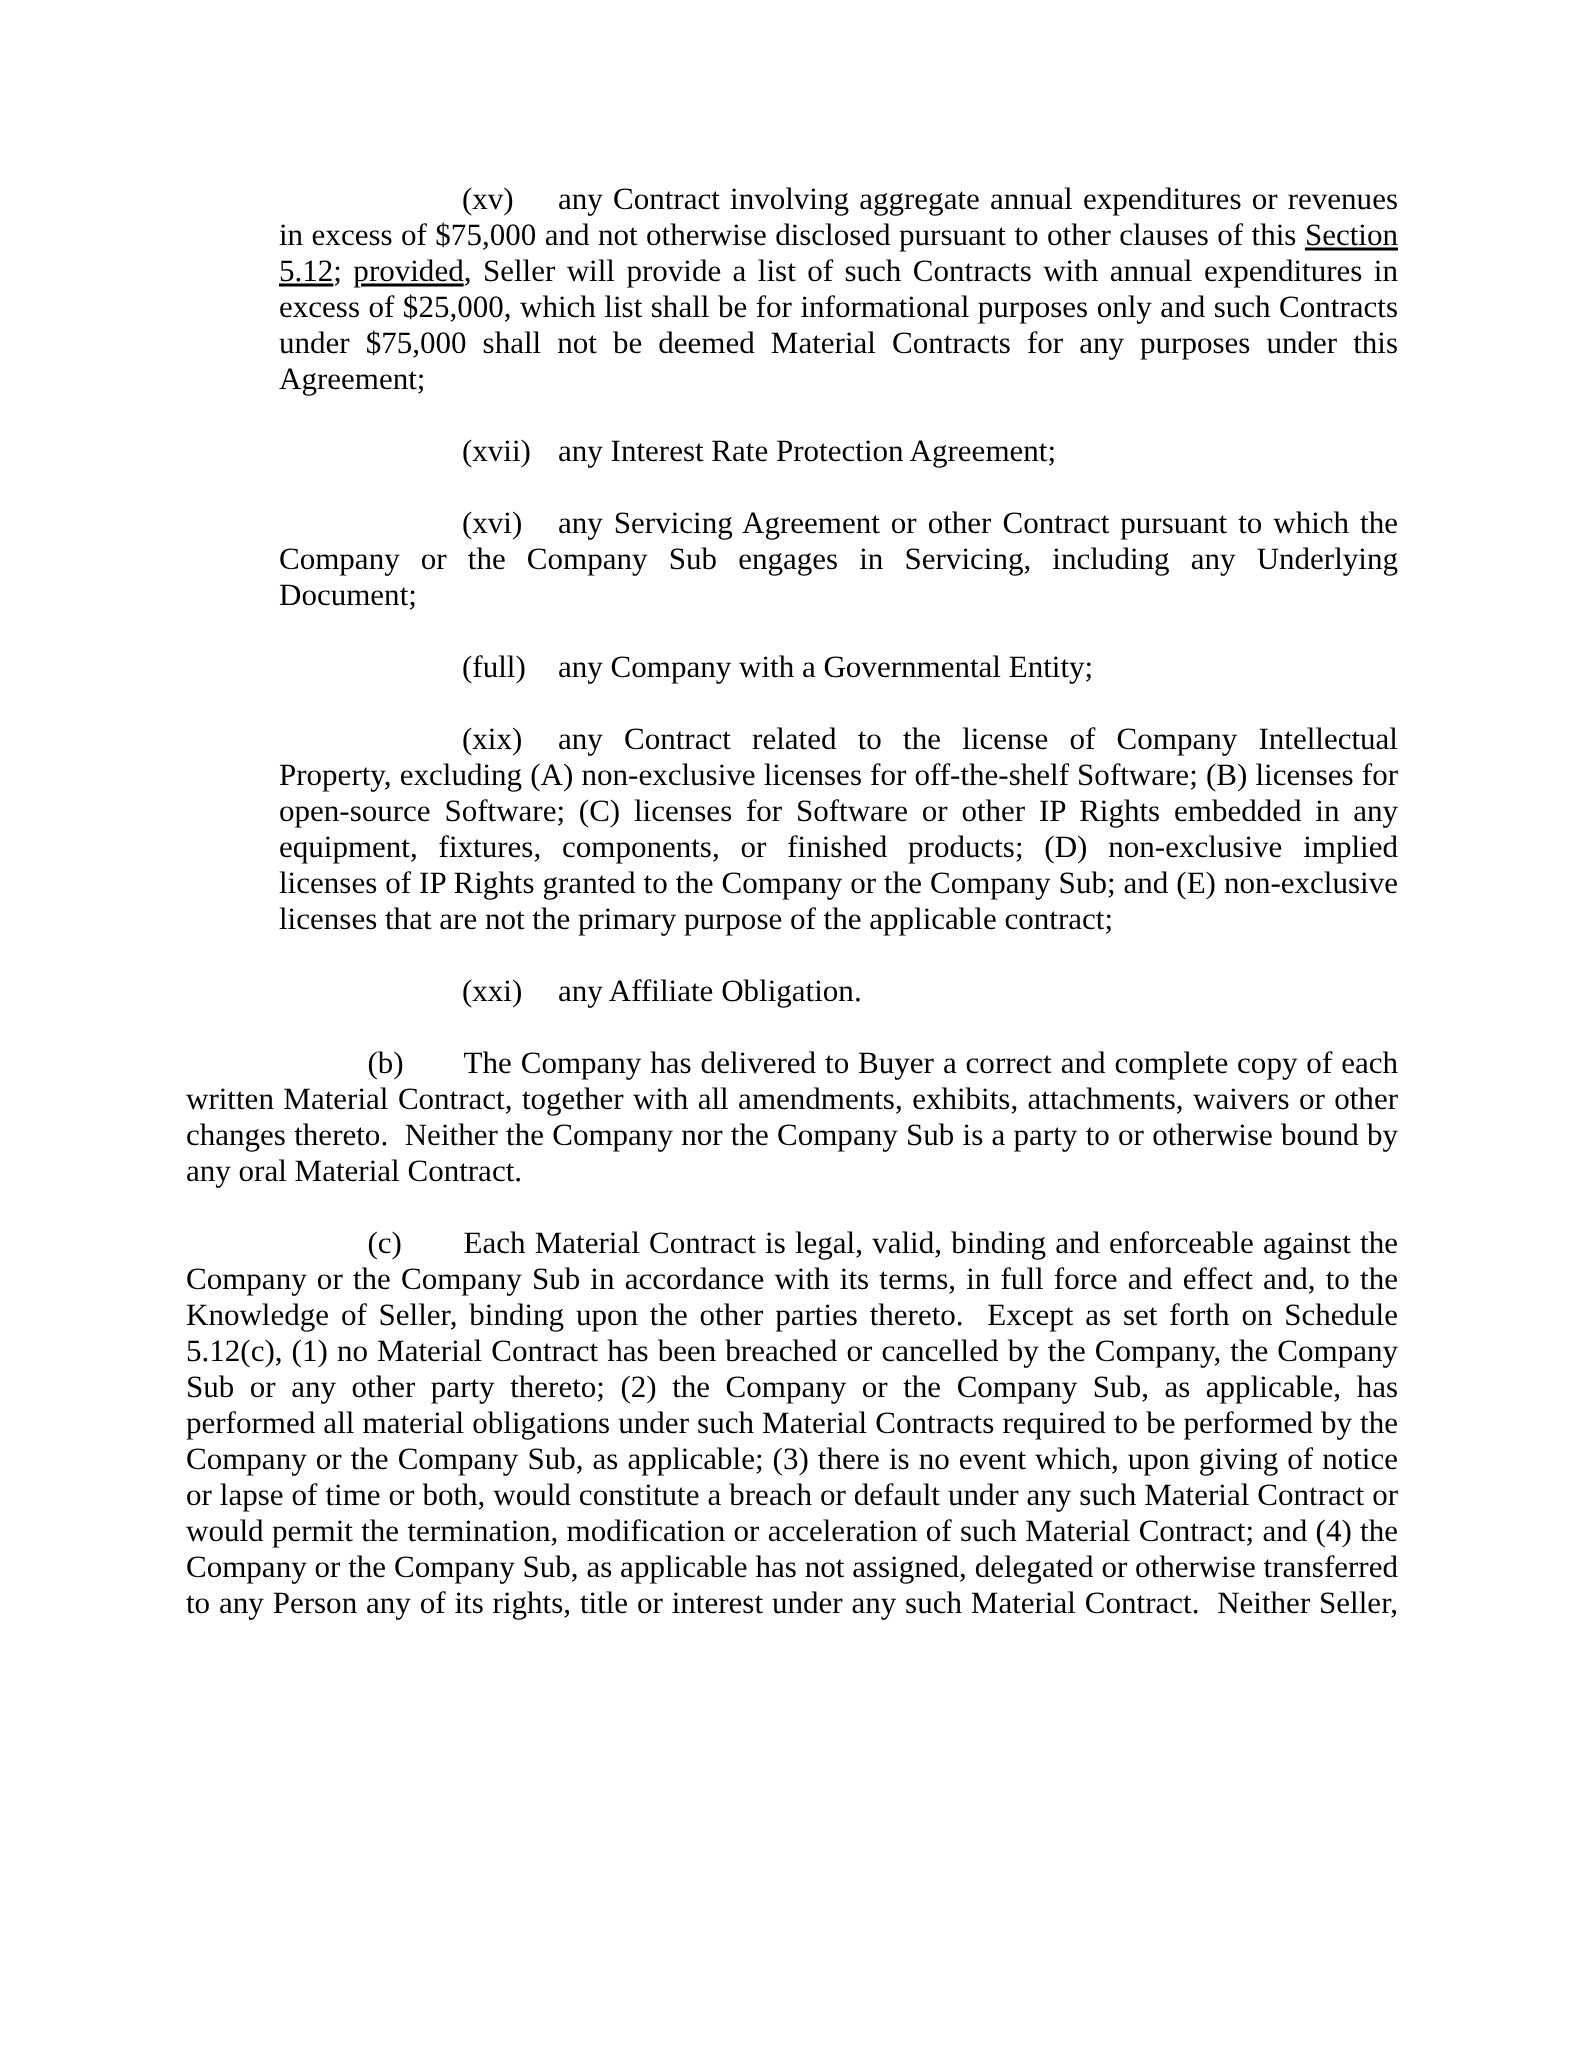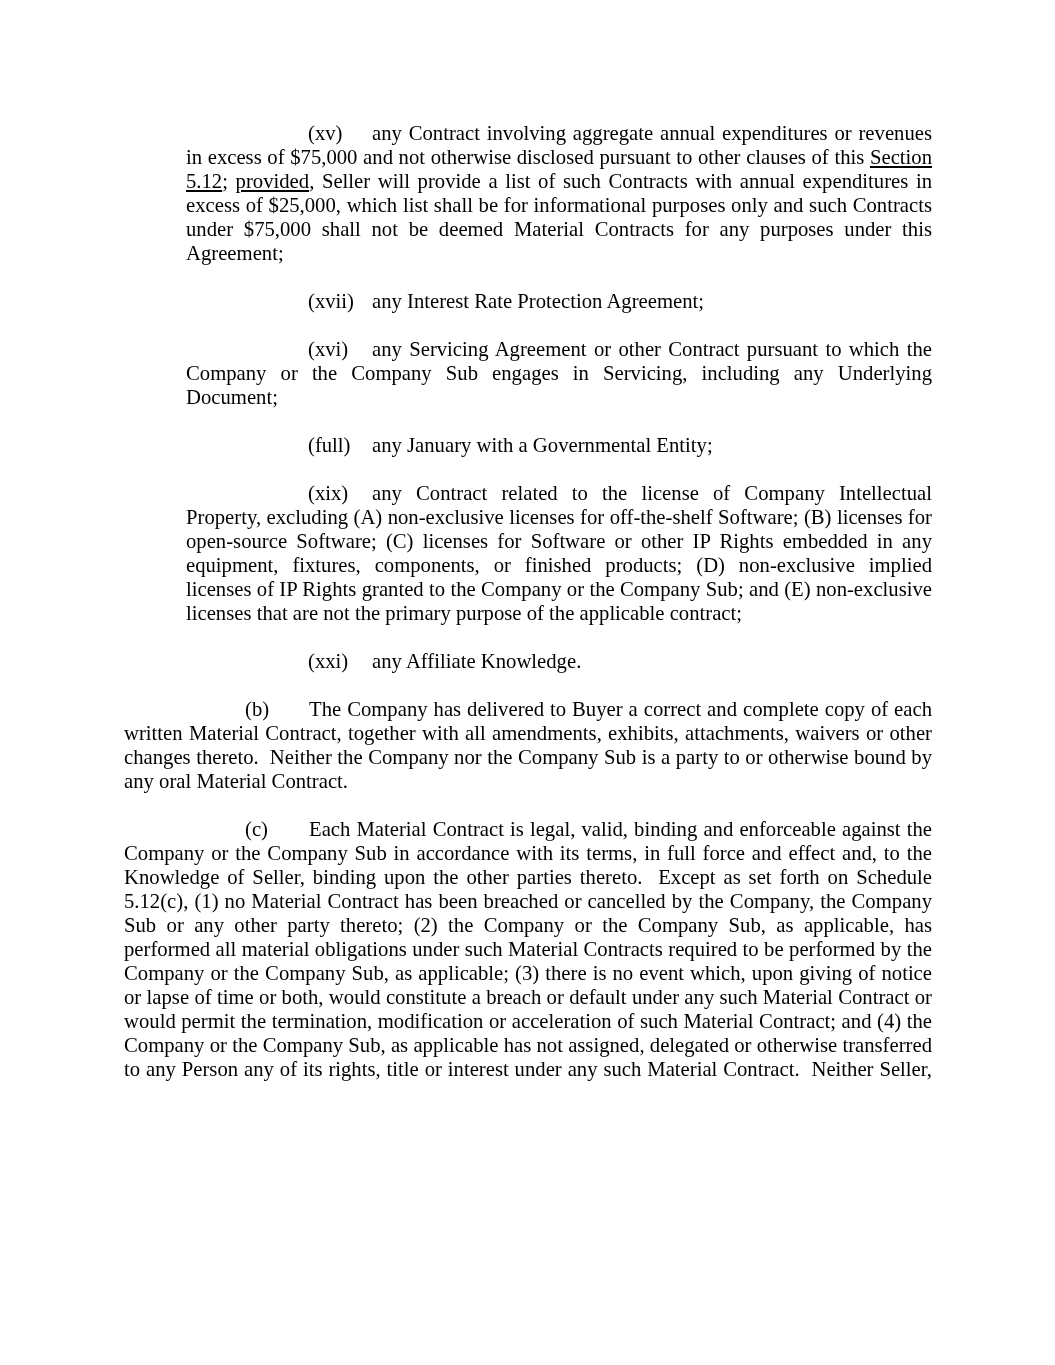--- a/index.html
+++ b/index.html
@@ -55,26 +55,26 @@
 
 <div class="doc-page">
   <div class="content">
 
     <p class="clause"><span class="marker">(xv)</span><span>any Contract involving aggregate annual expenditures or revenues in excess of $75,000 and not otherwise disclosed pursuant to other clauses of this </span><span class="u">Section 5.12</span><span>; </span><span class="u">provided</span><span>, Seller will provide a list of such Contracts with annual expenditures in excess of $25,000, which list shall be for informational purposes only and such Contracts under $75,000 shall not be deemed Material Contracts for any purposes under this Agreement;</span></p>
 
     <p class="clause"><span class="marker">(xvii)</span><span>any Interest Rate Protection Agreement;</span></p>
 
     <p class="clause"><span class="marker">(xvi)</span><span>any Servicing Agreement or other Contract pursuant to which the Company or the Company Sub engages in Servicing, including any Underlying Document;</span></p>
 
-    <p class="clause"><span class="marker">(full)</span><span>any January with a Governmental Entity;</span></p>
+    <p class="clause"><span class="marker">(full)</span><span>any Company with a Governmental Entity;</span></p>
 
     <p class="clause"><span class="marker">(xix)</span><span>any Contract related to the license of Company Intellectual Property, excluding (A) non-exclusive licenses for off-the-shelf Software; (B) licenses for open-source Software; (C) licenses for Software or other IP Rights embedded in any equipment, fixtures, components, or finished products; (D) non-exclusive implied licenses of IP Rights granted to the Company or the Company Sub; and (E) non-exclusive licenses that are not the primary purpose of the applicable contract;</span></p>
 
 
-    <p class="clause"><span class="marker">(xxi)</span><span>any Affiliate Knowledge.</span></p>
+    <p class="clause"><span class="marker">(xxi)</span><span>any Affiliate Obligation.</span></p>
 
     <p class="para"><span class="marker">(b)</span><span>The Company has delivered to Buyer a correct and complete copy of each written Material Contract, together with all amendments, exhibits, attachments, waivers or other changes thereto.&nbsp; Neither the Company nor the Company Sub is a party to or otherwise bound by any oral Material Contract.</span></p>
 
     <p class="para"><span class="marker">(c)</span><span>Each Material Contract is legal, valid, binding and enforceable against the Company or the Company Sub in accordance with its terms, in full force and effect and, to the Knowledge of Seller, binding upon the other parties thereto.&nbsp; Except as set forth on Schedule 5.12(c), (1) no Material Contract has been breached or cancelled by the Company, the Company Sub or any other party thereto; (2) the Company or the Company Sub, as applicable, has performed all material obligations under such Material Contracts required to be performed by the Company or the Company Sub, as applicable; (3) there is no event which, upon giving of notice or lapse of time or both, would constitute a breach or default under any such Material Contract or would permit the termination, modification or acceleration of such Material Contract; and (4) the Company or the Company Sub, as applicable has not assigned, delegated or otherwise transferred to any Person any of its rights, title or interest under any such Material Contract.&nbsp; Neither Seller, the Company nor the Company Sub has received any written notice regarding any violation or breach of, or default under, any Material Contract.&nbsp; Since January 1, 2021, no counterparty to a Material Contract has cancelled or otherwise terminated or materially adversely modified its relationship with the Company or the Company Sub, nor is there any material dispute therewith (and since January 1, 2021, neither the Company nor the Company Sub has not received any written notice of any intention to do so).</span></p>
 
   </div>
 
   <div class="footer">37</div>
 </div>
 

